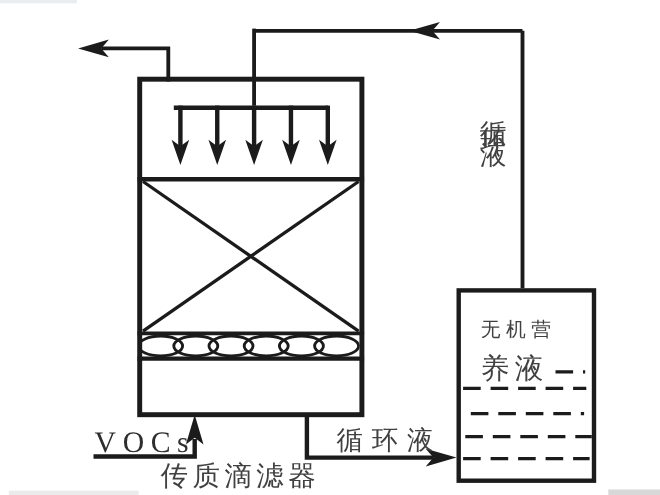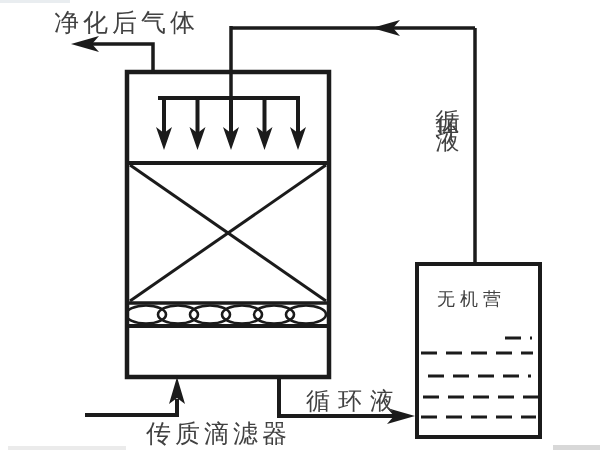--- a/index.html
+++ b/index.html
@@ -93,26 +93,27 @@
     <rect x="417" y="264" width="123" height="173" fill="#ffffff" stroke="#1b1b1b" stroke-width="4"></rect>
     <g stroke="#1b1b1b" stroke-width="3" stroke-dasharray="16 9">
       <line x1="505" y1="338" x2="532" y2="338"></line>
       <line x1="421" y1="353" x2="533" y2="353"></line>
       <line x1="428" y1="376" x2="531" y2="376"></line>
       <line x1="423" y1="397" x2="538" y2="397"></line>
       <line x1="421" y1="417" x2="536" y2="417"></line>
     </g>
   </svg>
 
-  <div class="lbl lbl-purified">净化后气体</div>
 
   <div class="lbl lbl-recycle-top">循环液</div>
 
   <div class="lbl lbl-tank1">无机营</div>
+  <div class="lbl lbl-tank2">养液</div>
 
+  <div class="lbl lbl-voc">VOCs</div>
 
   <div class="lbl lbl-recycle-bottom">循环液</div>
 
   <div class="lbl lbl-equipment">传质滴滤器</div>
 
   <div class="artifact artifact-tl"></div>
   <div class="artifact artifact-bl"></div>
   <div class="artifact artifact-br"></div>
 
 </div>

